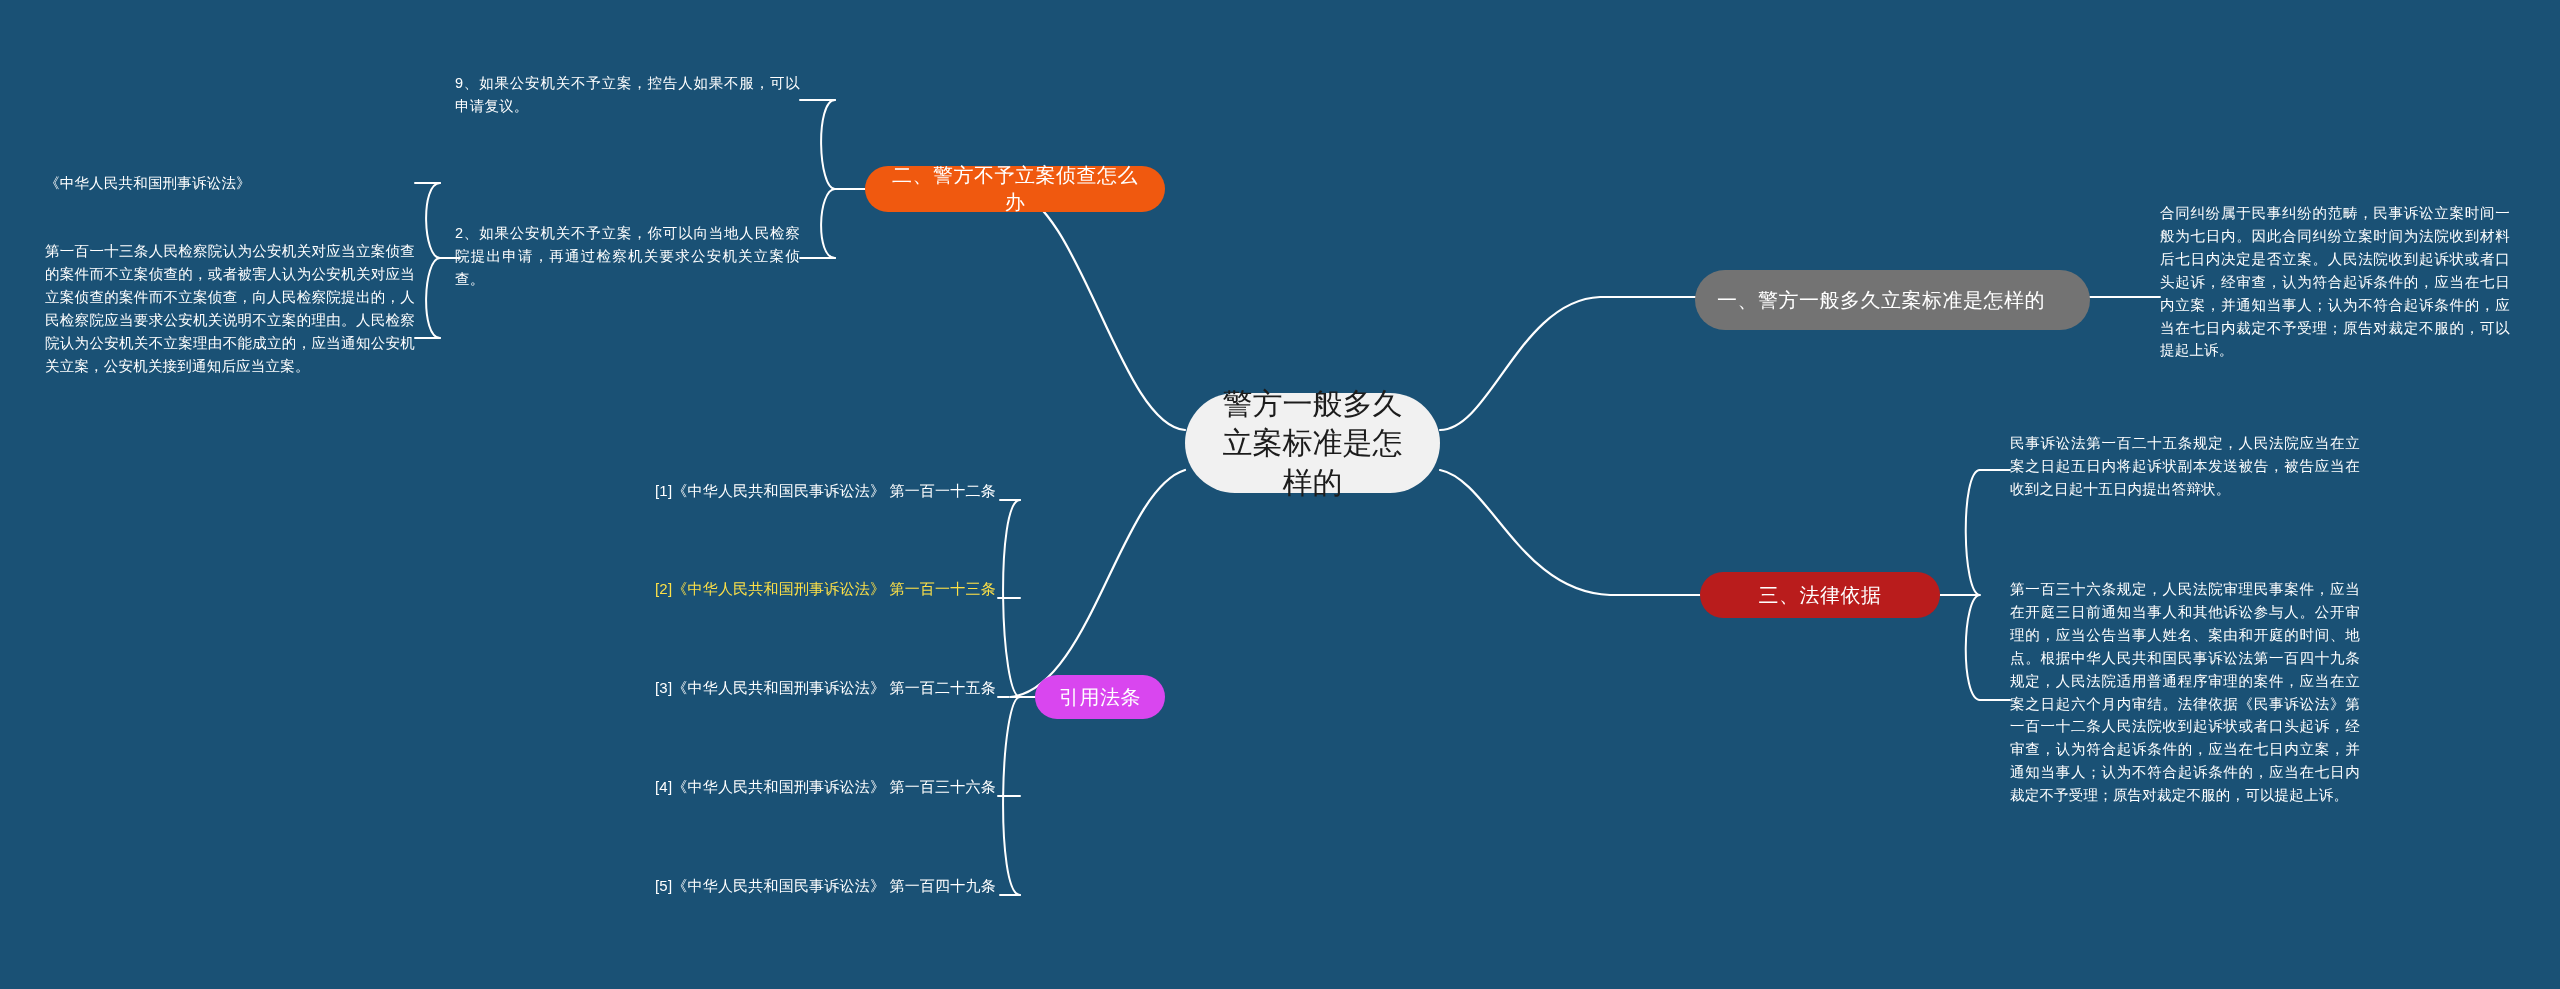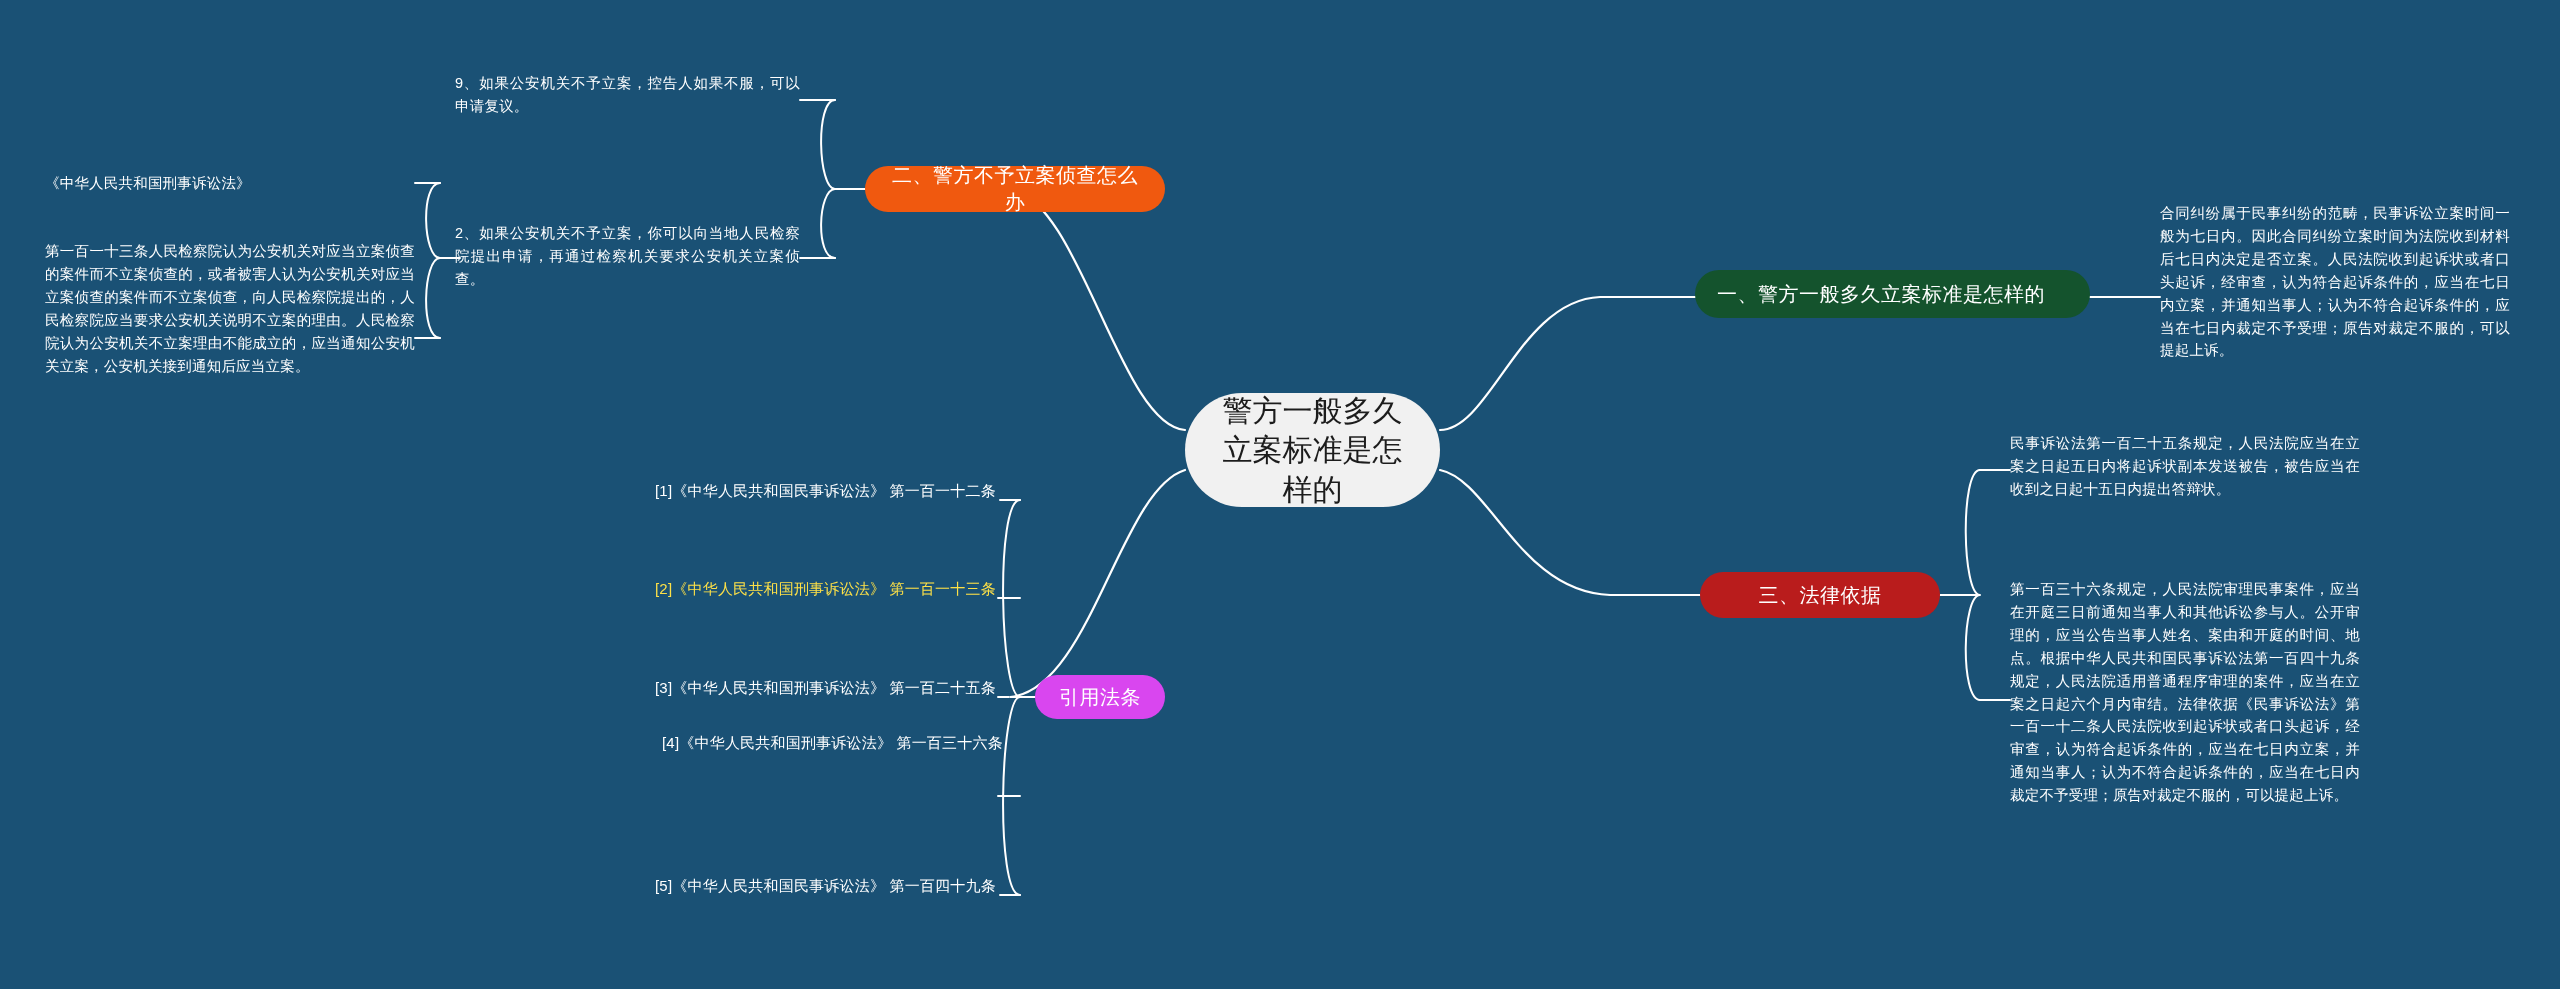--- a/index.html
+++ b/index.html
@@ -126,25 +126,25 @@
     <path class="link-path thin" d="M1020,500 C995,500 1000,697 1020,697 C1000,697 995,895 1020,895"></path>
     <path class="link-path thin" d="M1020,500 L1000,500"></path>
     <path class="link-path thin" d="M1012,598 L998,598"></path>
     <path class="link-path thin" d="M1009,697 L998,697"></path>
     <path class="link-path thin" d="M1012,796 L998,796"></path>
     <path class="link-path thin" d="M1020,895 L1000,895"></path>
     <path class="link-path thin" d="M1020,598 L1012,598"></path>
     <path class="link-path thin" d="M1020,796 L1012,796"></path>
   </svg>
 
-  <div class="node root-node" style="left: 1185px; top: 393px; width: 255px; height: 114px; background: rgb(241, 241, 241);">
+  <div class="node root-node" style="left: 1185px; top: 393px; width: 255px; height: 100px; background: rgb(241, 241, 241);">
     <span>警方一般多久立案标准是怎样的</span>
   </div>
 
-  <div class="node branch-node" style="left: 1695px; top: 270px; width: 395px; height: 48px; background: #14532d;">
+  <div class="node branch-node" style="left: 1695px; top: 270px; width: 395px; height: 60px; background: #737373;">
     <span>一、警方一般多久立案标准是怎样的</span>
   </div>
 
   <div class="node leaf-text small" style="left: 2160px; top: 202px; width: 350px; color: rgb(255, 255, 255);">
     <span>合同纠纷属于民事纠纷的范畴，民事诉讼立案时间一般为七日内。因此合同纠纷立案时间为法院收到材料后七日内决定是否立案。人民法院收到起诉状或者口头起诉，经审查，认为符合起诉条件的，应当在七日内立案，并通知当事人；认为不符合起诉条件的，应当在七日内裁定不予受理；原告对裁定不服的，可以提起上诉。</span>
   </div>
 
   <div class="node branch-node center-text" style="left: 1700px; top: 572px; width: 240px; height: 46px; background: #b91c1c;">
     <span>三、法律依据</span>
   </div>
@@ -186,21 +186,21 @@
   </div>
 
   <div class="node leaf-text ref" style="left: 655px; top: 578px; width: 345px; color: #fde047;">
     <span>[2]《中华人民共和国刑事诉讼法》 第一百一十三条</span>
   </div>
 
   <div class="node leaf-text ref" style="left: 655px; top: 677px; width: 345px; color: rgb(255, 255, 255);">
     <span>[3]《中华人民共和国刑事诉讼法》 第一百二十五条</span>
   </div>
 
-  <div class="node leaf-text ref" style="left: 655px; top: 732px; width: 345px; color: rgb(255, 255, 255); margin-left: 7px;">
+  <div class="node leaf-text ref" style="left: 655px; top: 776px; width: 345px; color: rgb(255, 255, 255);">
     <span>[4]《中华人民共和国刑事诉讼法》 第一百三十六条</span>
   </div>
 
   <div class="node leaf-text ref" style="left: 655px; top: 875px; width: 345px; color: rgb(255, 255, 255);">
     <span>[5]《中华人民共和国民事诉讼法》 第一百四十九条</span>
   </div>
 
 </div>
 
 </body></html>

